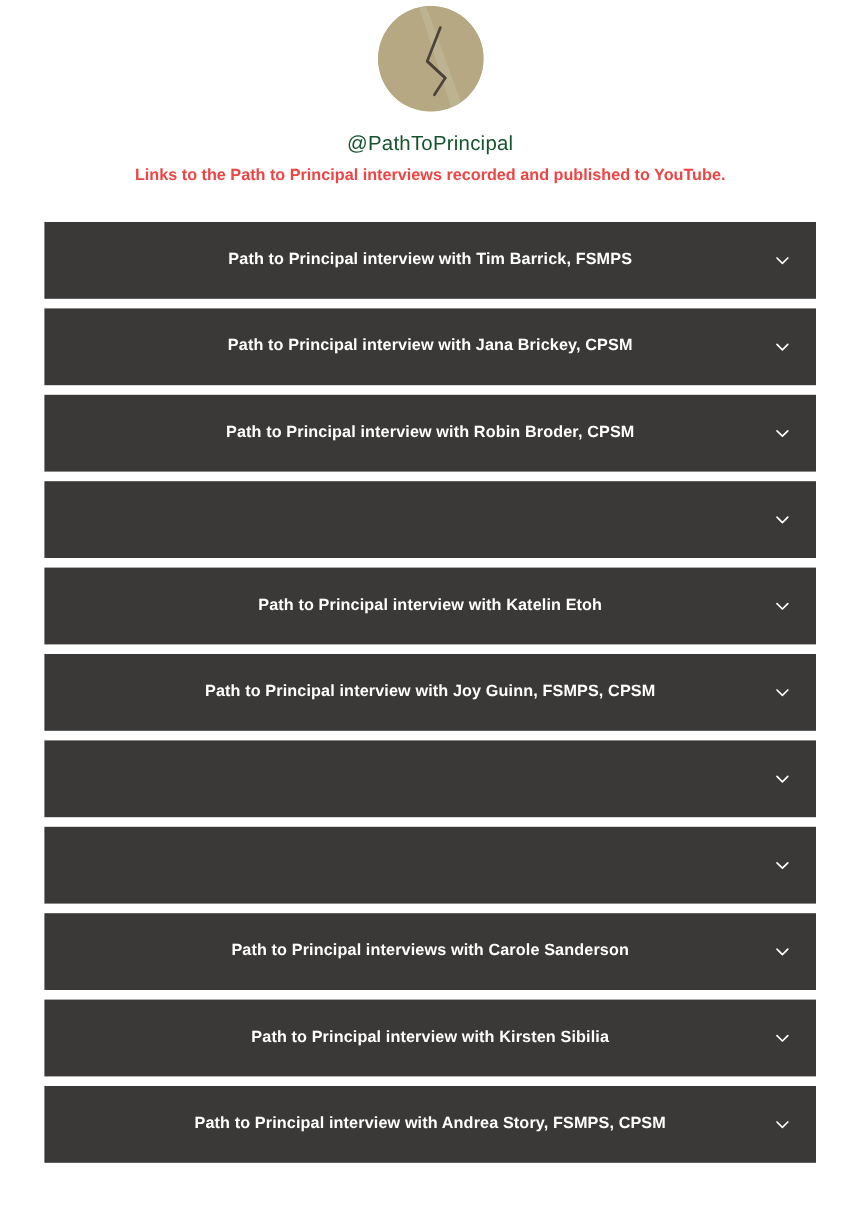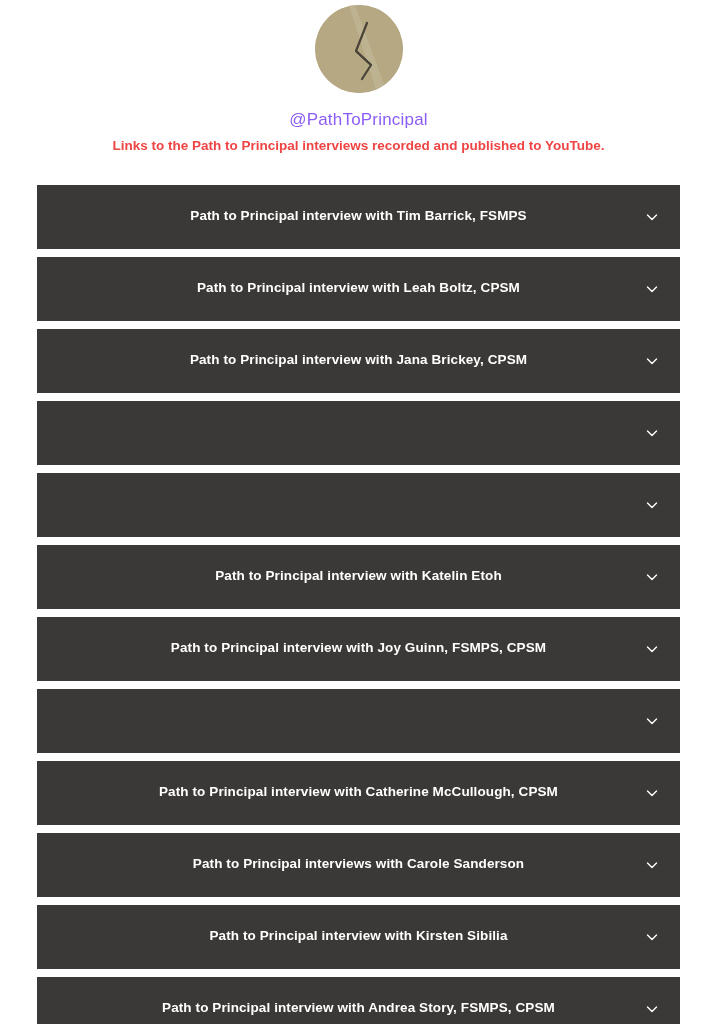--- a/index.html
+++ b/index.html
@@ -37,21 +37,21 @@
     display: block;
   }
   .avatar .glyph {
     position: absolute;
     left: 0; top: 0; right: 0; bottom: 0;
   }
   .handle {
     margin-top: 17px;
     font-size: 17px;
     font-weight: 400;
-    color: #8b5cf6;
+    color: #14532d;
     letter-spacing: 0.2px;
   }
   .bio {
     margin-top: 7px;
     font-size: 13.5px;
     font-weight: 700;
     color: #ef4444;
     text-align: center;
     max-width: 620px;
     line-height: 1.3;
@@ -115,39 +115,32 @@
 
     <div class="link-row">
       <span class="title">Path to Principal interview with Tim Barrick, FSMPS</span>
       <span class="chev">
         <svg width="16" height="16" viewBox="0 0 16 16">
             <path d="M3.5 6 L8 10.5 L12.5 6" fill="none" stroke="#ffffff" stroke-width="1.4" stroke-linecap="round" stroke-linejoin="round"></path>
           </svg>
       </span>
     </div>
 
-    <div class="link-row">
-      <span class="title">Path to Principal interview with Leah Boltz, CPSM</span>
-      <span class="chev">
-        <svg width="16" height="16" viewBox="0 0 16 16">
-            <path d="M3.5 6 L8 10.5 L12.5 6" fill="none" stroke="#ffffff" stroke-width="1.4" stroke-linecap="round" stroke-linejoin="round"></path>
-          </svg>
-      </span>
-    </div>
 
     <div class="link-row">
       <span class="title">Path to Principal interview with Jana Brickey, CPSM</span>
       <span class="chev">
         <svg width="16" height="16" viewBox="0 0 16 16">
             <path d="M3.5 6 L8 10.5 L12.5 6" fill="none" stroke="#ffffff" stroke-width="1.4" stroke-linecap="round" stroke-linejoin="round"></path>
           </svg>
       </span>
     </div>
 
     <div class="link-row">
+      <span class="title">Path to Principal interview with Robin Broder, CPSM</span>
       <span class="chev">
         <svg width="16" height="16" viewBox="0 0 16 16">
             <path d="M3.5 6 L8 10.5 L12.5 6" fill="none" stroke="#ffffff" stroke-width="1.4" stroke-linecap="round" stroke-linejoin="round"></path>
           </svg>
       </span>
     </div>
 
     <div class="link-row">
       <span class="chev">
         <svg width="16" height="16" viewBox="0 0 16 16">
@@ -176,21 +169,20 @@
 
     <div class="link-row">
       <span class="chev">
         <svg width="16" height="16" viewBox="0 0 16 16">
             <path d="M3.5 6 L8 10.5 L12.5 6" fill="none" stroke="#ffffff" stroke-width="1.4" stroke-linecap="round" stroke-linejoin="round"></path>
           </svg>
       </span>
     </div>
 
     <div class="link-row">
-      <span class="title">Path to Principal interview with Catherine McCullough, CPSM</span>
       <span class="chev">
         <svg width="16" height="16" viewBox="0 0 16 16">
             <path d="M3.5 6 L8 10.5 L12.5 6" fill="none" stroke="#ffffff" stroke-width="1.4" stroke-linecap="round" stroke-linejoin="round"></path>
           </svg>
       </span>
     </div>
 
     <div class="link-row">
       <span class="title">Path to Principal interviews with Carole Sanderson</span>
       <span class="chev">

